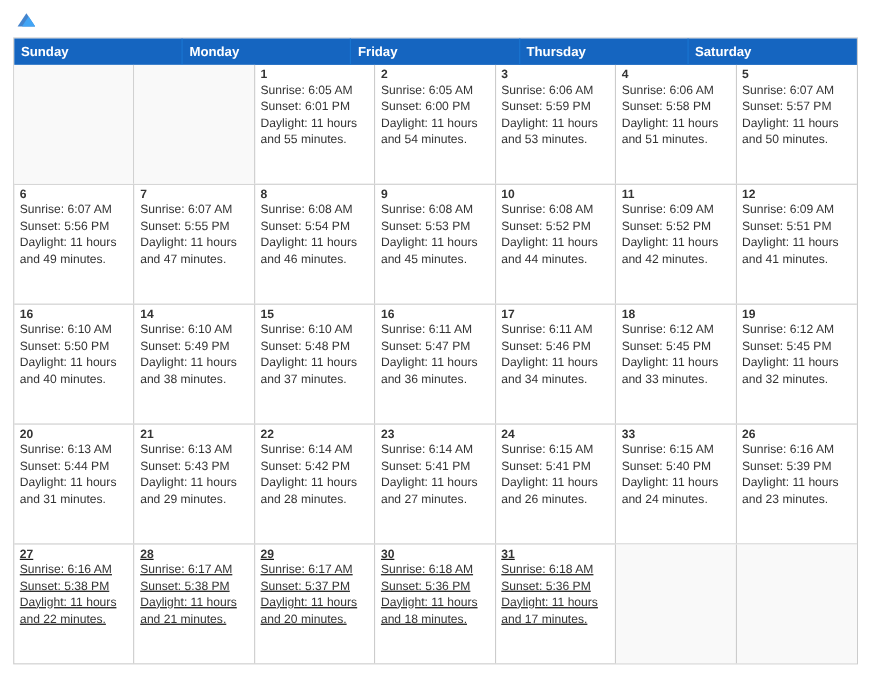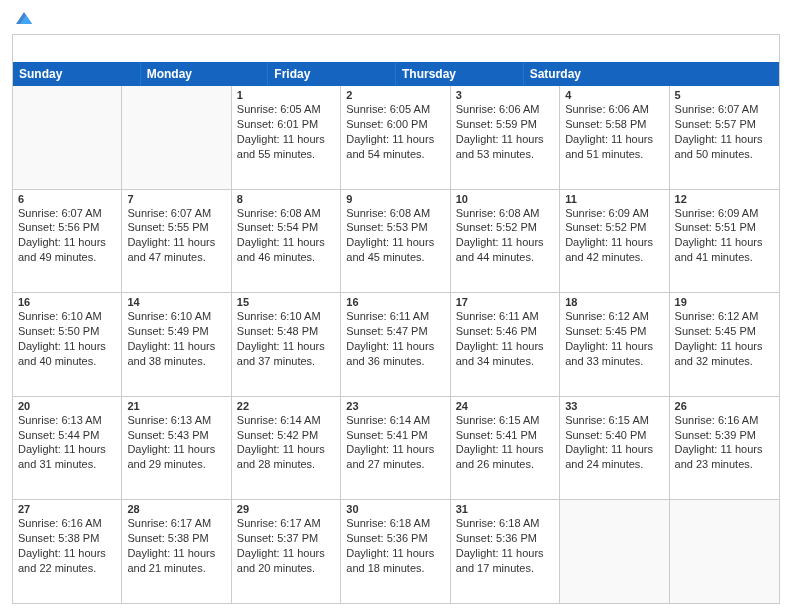--- a/index.html
+++ b/index.html
@@ -64,23 +64,22 @@
       margin-top: 2px;
     }
     .calendar {
       flex: 1;
       display: flex;
       flex-direction: column;
       border: 1px solid #ccc;
     }
     .cal-header {
       display: grid;
-      grid-template-columns: repeat(6, 1fr);
+      grid-template-columns: repeat(5, 1fr);
       background: #1565c0;
-      margin-top: 27px;
     }
     .cal-header-cell {
       color: #fff;
       font-size: 12px;
       font-weight: bold;
       padding: 5px 6px;
       text-align: left;
       border-right: 1px solid #1976d2;
     }
     .cal-header-cell:last-child { border-right: none; }
@@ -88,21 +87,21 @@
       flex: 1;
       display: flex;
       flex-direction: column;
     }
     .cal-row {
       display: grid;
       grid-template-columns: repeat(7, 1fr);
       flex: 1;
       border-bottom: 1px solid #ccc;
     }
-    .cal-row:last-child { border-bottom: none; }
+    .cal-row:last-child { border-bottom: none; text-decoration: underline; }
     .cal-cell {
       border-right: 1px solid #ccc;
       padding: 3px 5px;
       font-size: 9.5px;
       color: #333;
       vertical-align: top;
       min-height: 0;
       overflow: hidden;
     }
     .cal-cell:last-child { border-right: none; }

